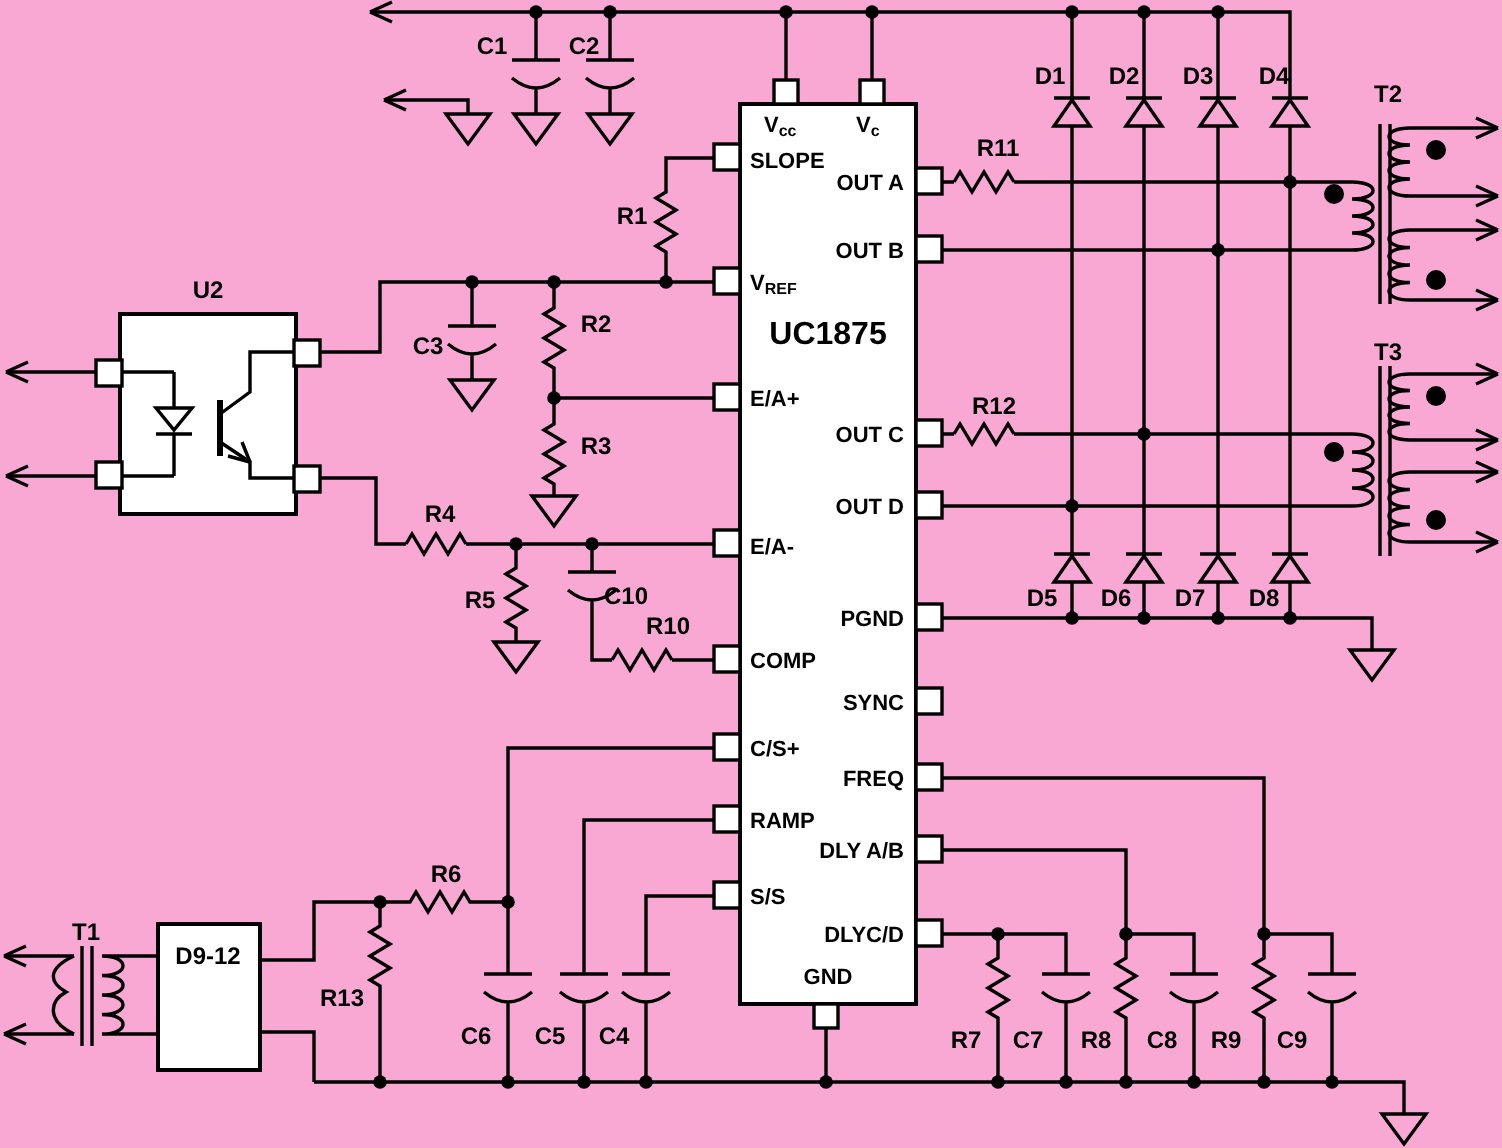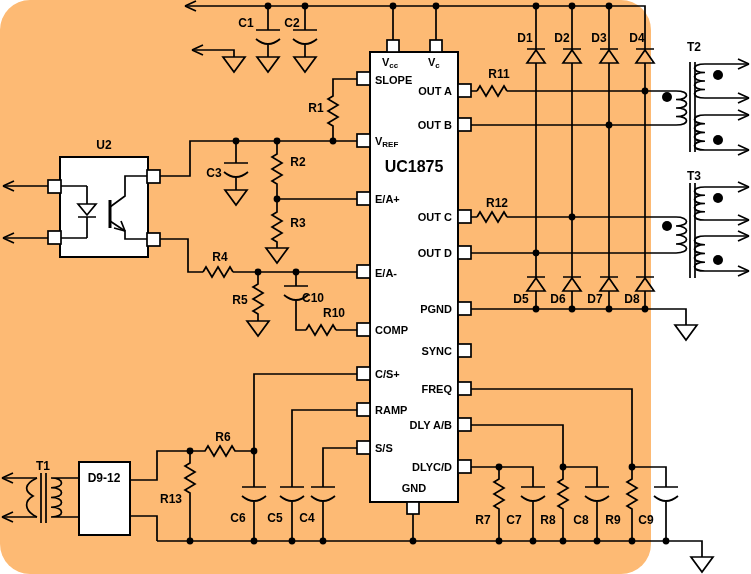--- a/index.html
+++ b/index.html
@@ -1,16 +1,16 @@
 <!DOCTYPE html>
 <html><head>
 <meta charset="utf-8">
 <style>
   html,body { margin:0; padding:0; background:#ffffff; }
-  .stage { position:relative; width:651px; height:574px; background:#fdba74;border-radius:30px; }
+  .stage { position:relative; width:751px; height:574px; background:#f9a8d4; }
   svg { display:block; }
   .w    { fill:none; stroke:#000; stroke-width:1.7; }
   .bar  { fill:none; stroke:#000; stroke-width:3; }
   .box  { fill:#fff; stroke:#000; stroke-width:2; }
   .pinbox { fill:#fff; stroke:#000; stroke-width:1.7; }
   .dot  { fill:#000; stroke:none; }
   .lbl  { font-family:"Liberation Sans",sans-serif; font-weight:bold; font-size:12px; fill:#000; }
   .pin  { font-family:"Liberation Sans",sans-serif; font-weight:bold; font-size:11px; fill:#000; }
   .icname { font-family:"Liberation Sans",sans-serif; font-weight:bold; font-size:16px; fill:#000; }
   .sub  { font-size:8px; }

